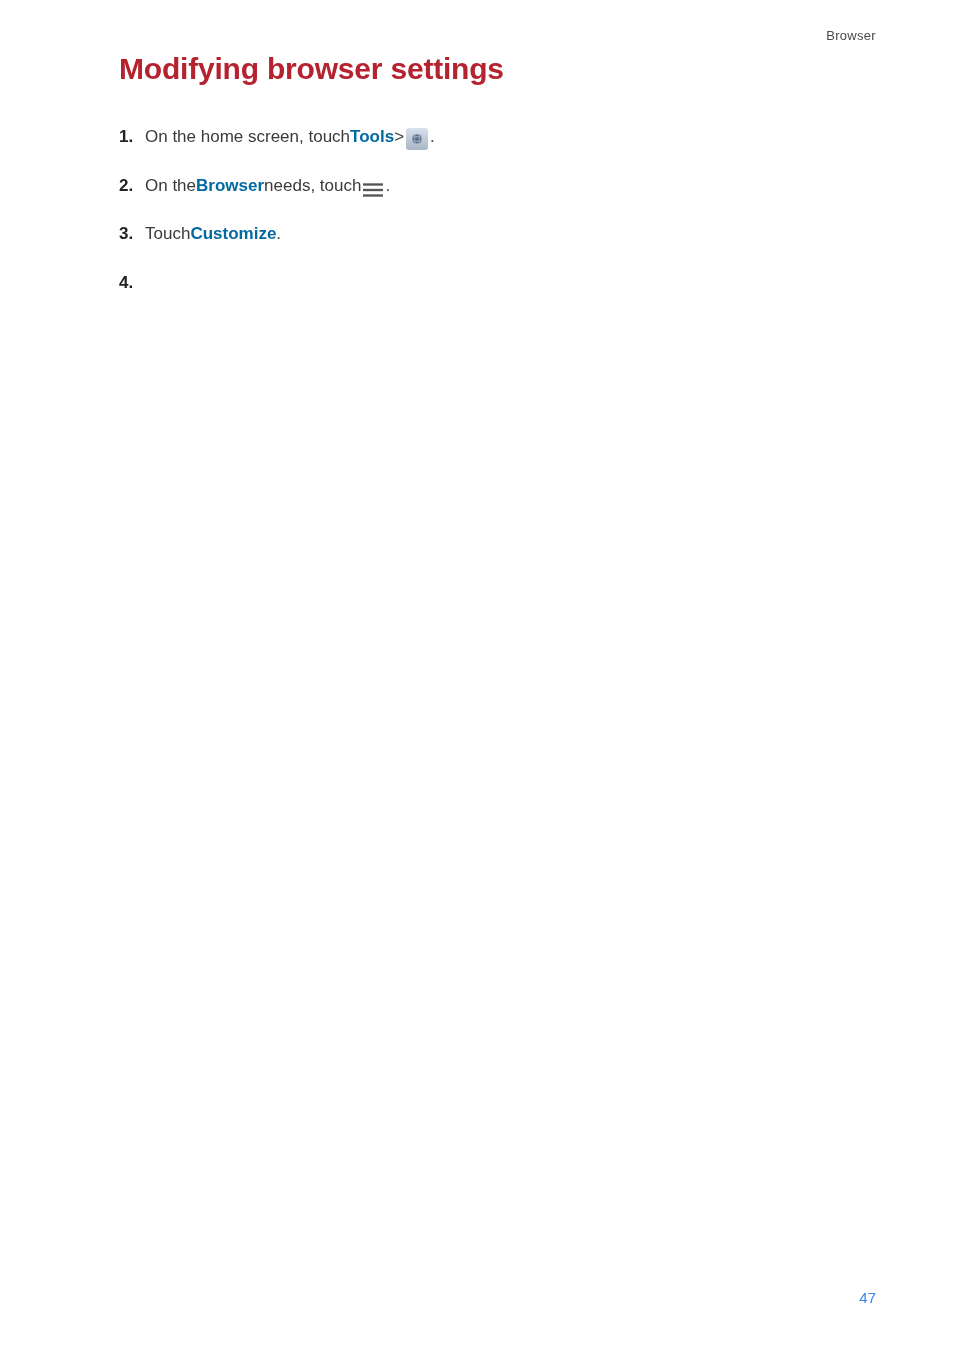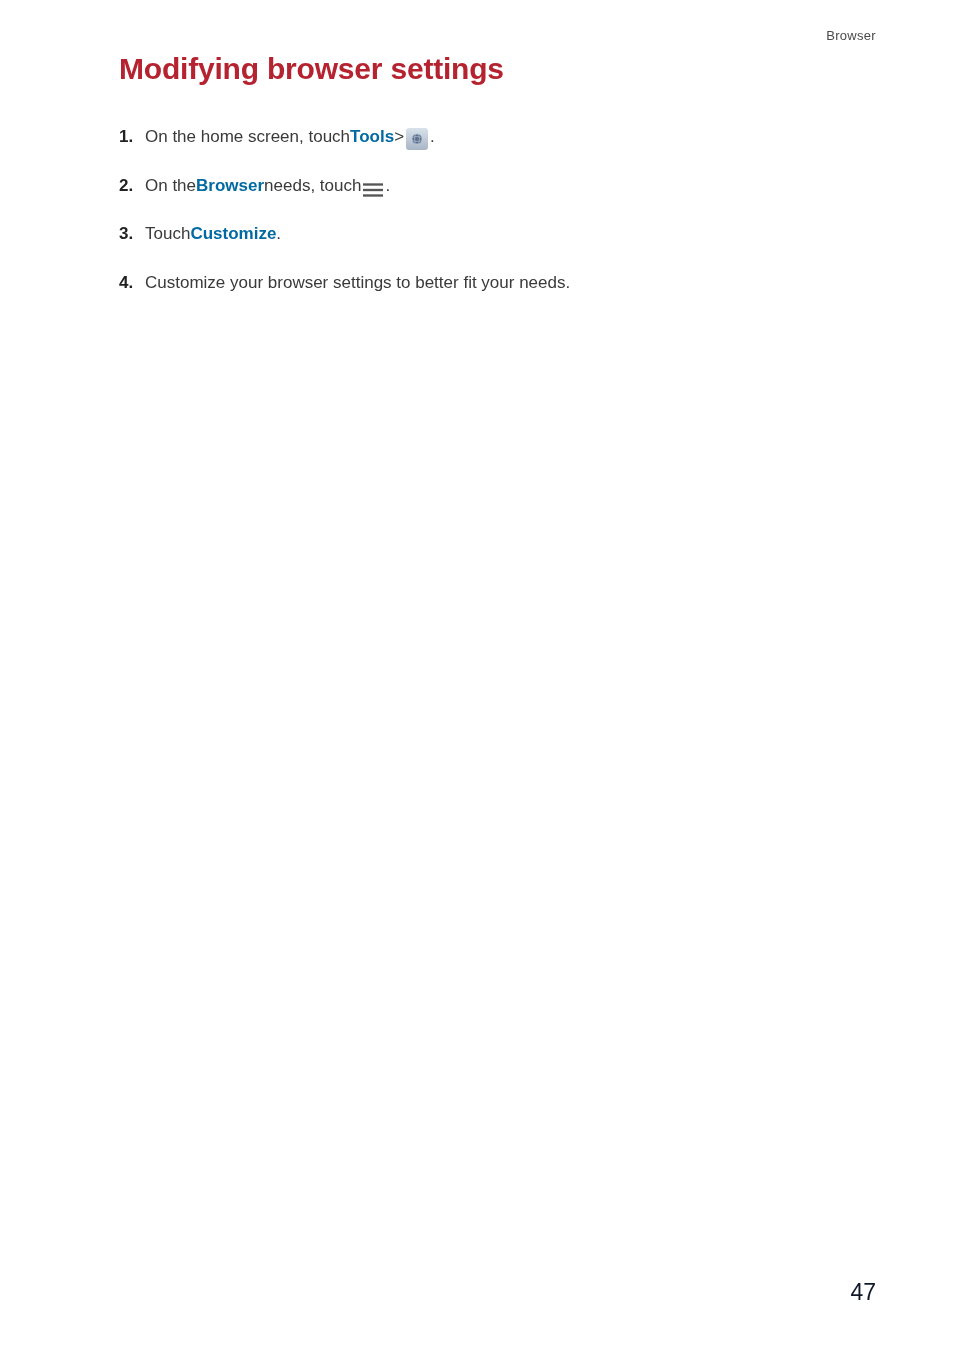--- a/index.html
+++ b/index.html
@@ -84,22 +84,22 @@
       margin: 0 2px;
     }
     .icon-menu svg {
       width: 20px;
       height: 14px;
     }
     .page-number {
       position: absolute;
       bottom: 46px;
       right: 78px;
-      font-size: 23px;
-      color: #0f172a;
+      font-size: 15px;
+      color: #3b82f6;
     }
   </style>
 </head>
 <body>
 
 <div class="page-header">Browser</div>
 
 <div class="content">
   <h1 class="heading">Modifying browser settings</h1>
 
@@ -144,20 +144,17 @@
       <span class="step-num">3.</span>
       <span class="step-text">
         <span>Touch </span>
         <span class="bold">Customize</span>
         <span>.</span>
       </span>
     </li>
 
     <li class="step-item">
       <span class="step-num">4.</span>
-      <span class="step-text">
-        <span>Customize your browser settings to better fit your needs.</span>
-      </span>
     </li>
   </ol>
 </div>
 
 <div class="page-number">47</div>
 
 </body></html>

